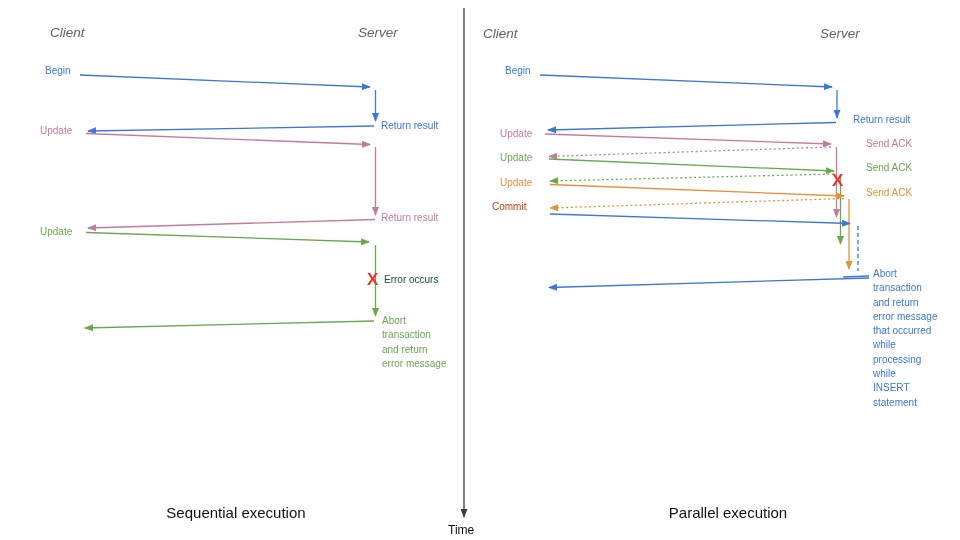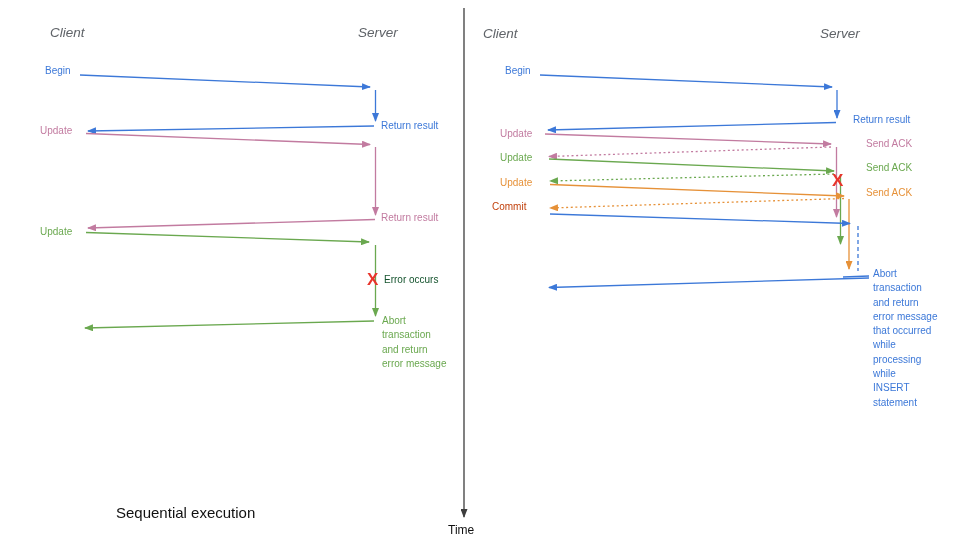--- a/index.html
+++ b/index.html
@@ -4,21 +4,21 @@
 <style>
   html, body { margin: 0; padding: 0; background: #ffffff; }
   body { width: 960px; height: 540px; overflow: hidden; position: relative;
          font-family: "Liberation Sans", sans-serif; }
   .stage { position: absolute; left: 0; top: 0; width: 960px; height: 540px; }
   #edge-layer { position: absolute; left: 0; top: 0; width: 960px; height: 540px; }
   .lbl { position: absolute; font-size: 10px; line-height: 1.15; white-space: nowrap; }
   .hdr { font-style: italic; font-size: 13.5px; }
   .block { line-height: 14.3px; }
   .xmark { position: absolute; font-size: 17px; font-weight: bold; line-height: 1; }
-  .title { position: absolute; font-size: 15px; }
+  .title { position: absolute; font-size: 15px; text-align: center; }
   .time { font-size: 12px; }
 </style>
 </head>
 <body>
 
 <div class="stage">
 
   <svg id="edge-layer" viewBox="0 0 960 540">
       <defs>
         <marker id="arrow-blue" markerUnits="userSpaceOnUse" markerWidth="9" markerHeight="7" refX="8" refY="3.5" orient="auto">
@@ -111,16 +111,17 @@
     <div>and return</div>
     <div>error message</div>
     <div>that occurred</div>
     <div>while</div>
     <div>processing</div>
     <div>while</div>
     <div>INSERT</div>
     <div>statement</div>
   </div>
 
+  <div class="title" style="left: 608px; top: 504px; width: 240px; color: rgb(17, 17, 17);">Parallel execution</div>
 
   <div class="lbl time" style="left: 448px; top: 524px; color: rgb(17, 17, 17);">Time</div>
 
 </div>
 
 </body></html>

